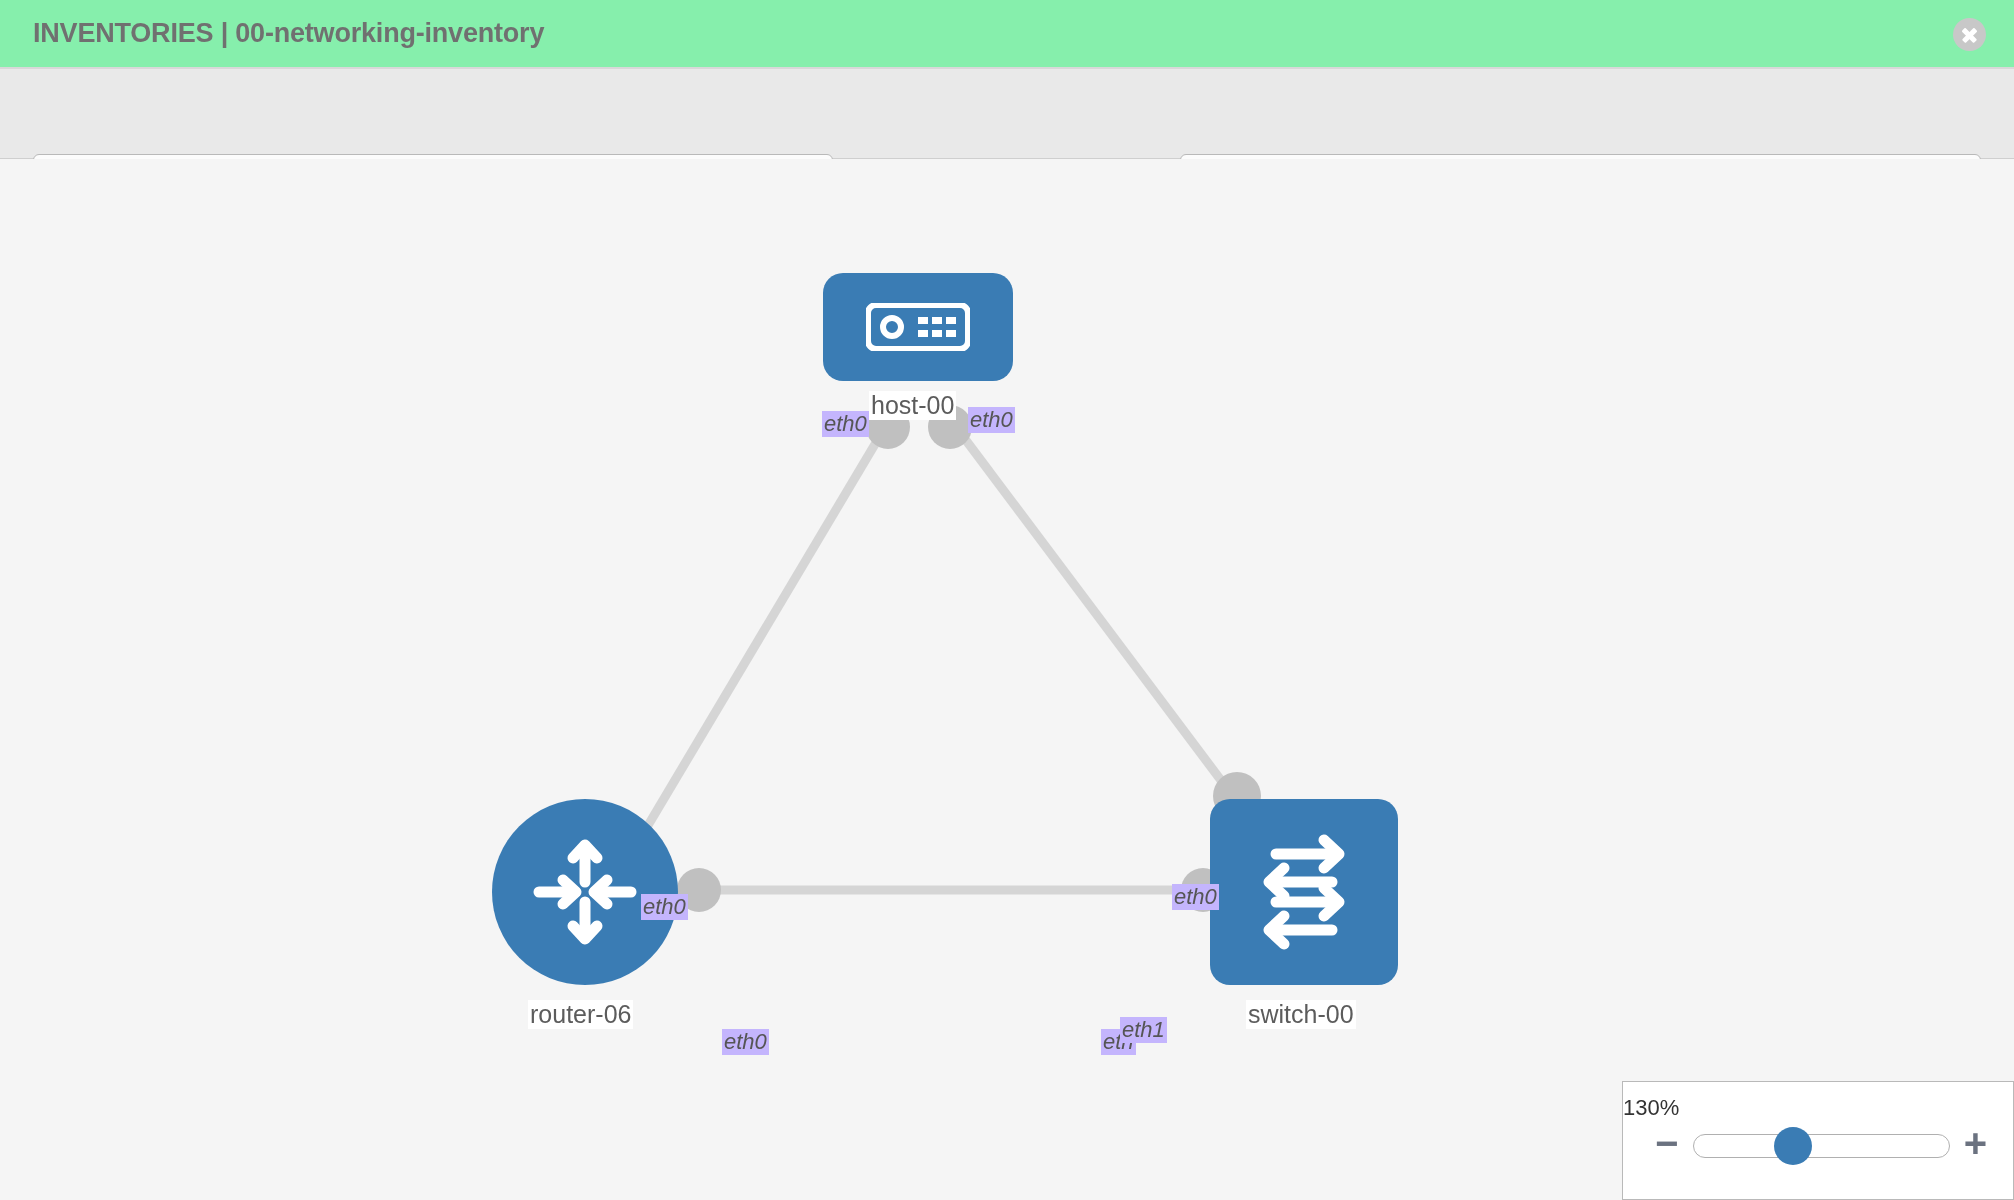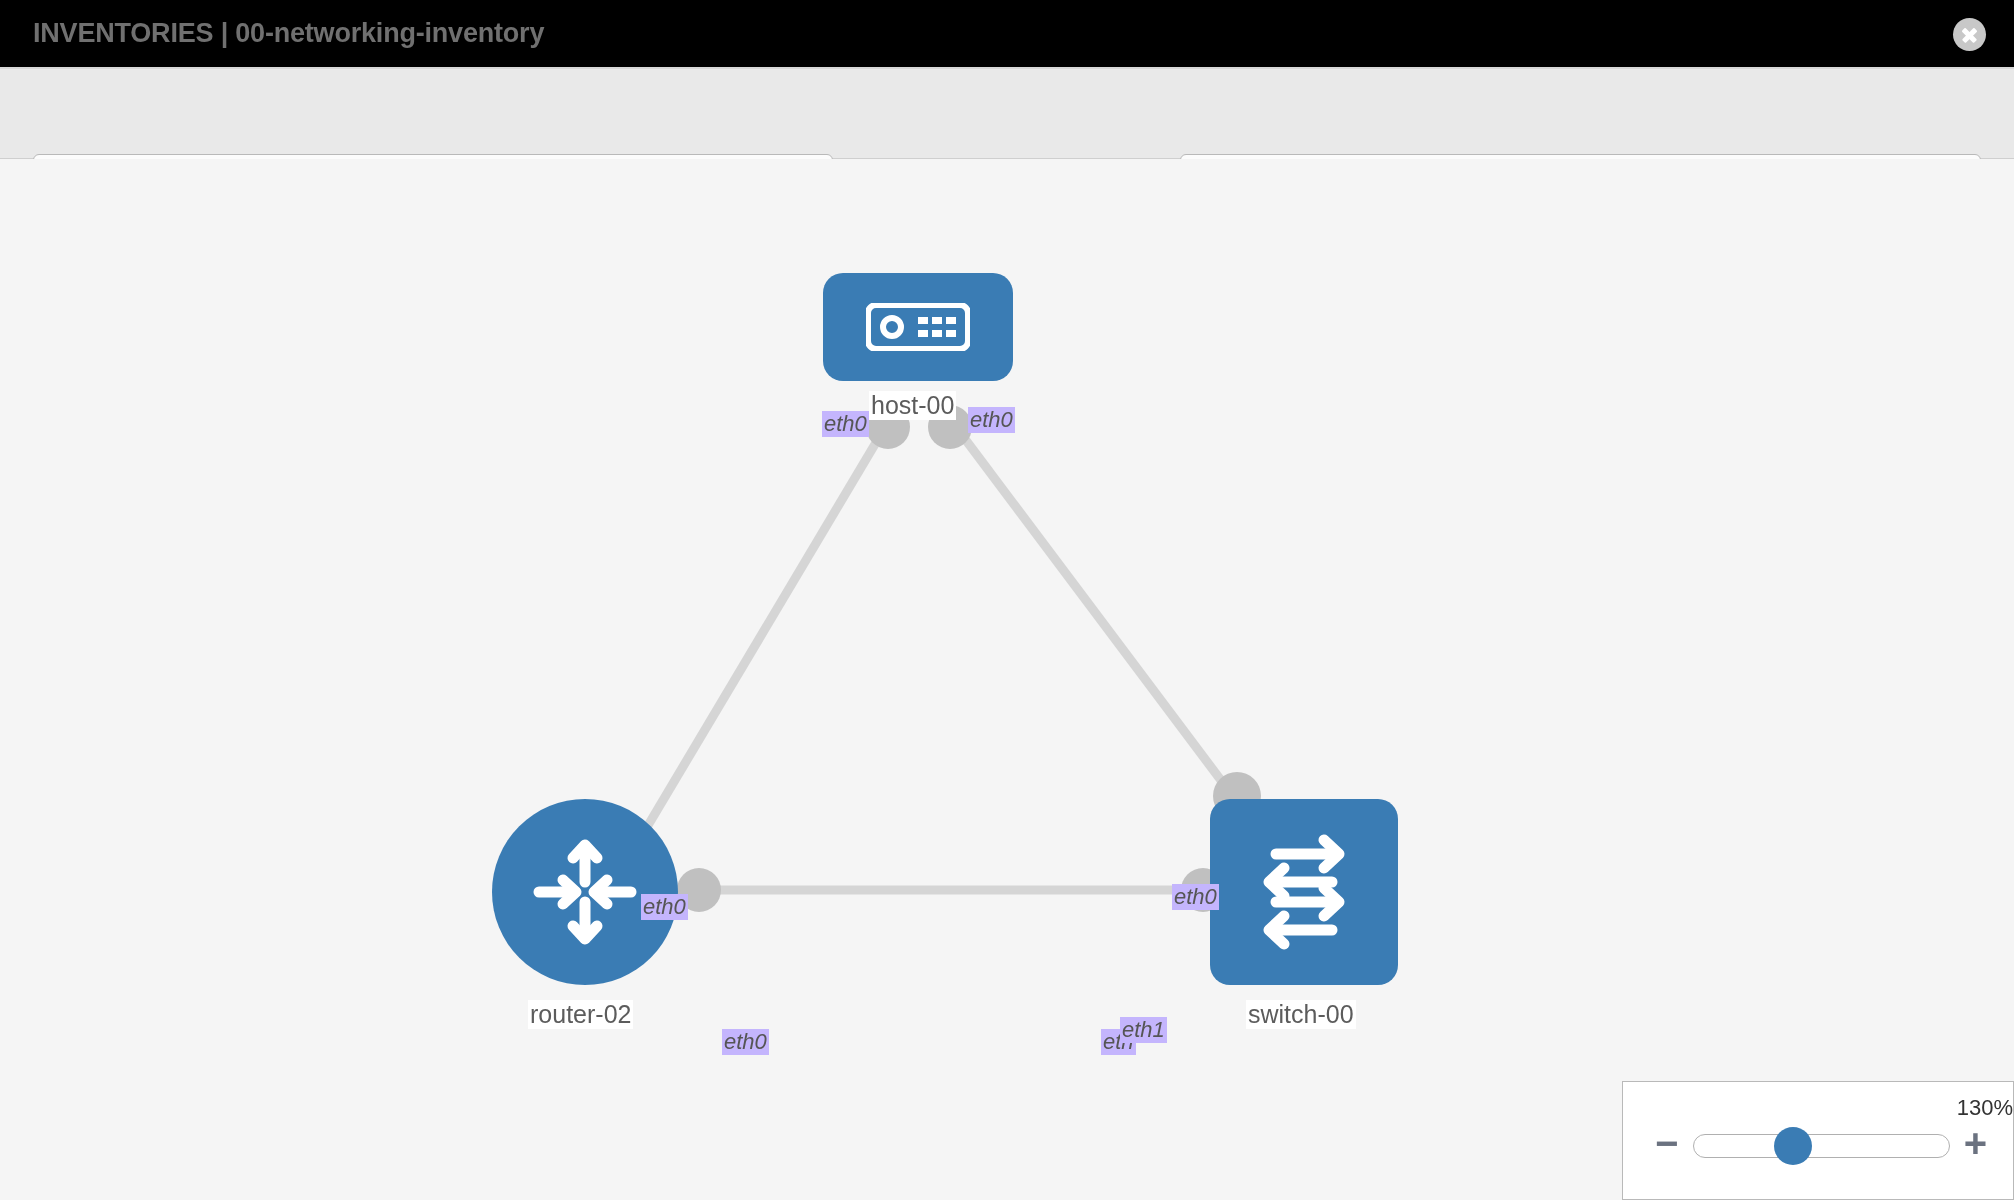--- a/index.html
+++ b/index.html
@@ -18,21 +18,21 @@
     height: 1200px;
     background: #ffffff;
   }
 
   
   .header {
     position: absolute;
     left: 0; top: 0;
     width: 2014px;
     height: 69px;
-    background: #000000;
+    background: #86efac;
     border-bottom: 2px solid #d8d8d8;
     box-sizing: border-box;
   }
   .page-title {
     position: absolute;
     left: 33px;
     top: 18px;
     font-size: 27px;
     font-weight: bold;
     color: #707070;
@@ -165,21 +165,21 @@
     height: 119px;
     background: #ffffff;
     border: 1px solid #b9b9b9;
     box-sizing: border-box;
   }
   .zoom-value {
     position: absolute;
     top: 13px;
     left: 0;
     width: 100%;
-    text-align: right;
+    text-align: left;
     font-size: 22px;
     color: #333333;
   }
   .zoom-minus, .zoom-plus {
     position: absolute;
     top: 44px;
     color: #6b7280;
     font-size: 40px;
     line-height: 34px;
     font-weight: bold;
@@ -294,21 +294,21 @@
             <path d="M46 92 L58 105 L70 92"></path>
 
           <path d="M12 58 H48"></path>
             <path d="M36 46 L49 58 L36 70"></path>
 
           <path d="M104 58 H68"></path>
             <path d="M80 46 L67 58 L80 70"></path>
         </g>
       </svg>
     </div>
-    <div class="node-label" style="left:528px; top:841px;">router-02</div>
+    <div class="node-label" style="left:528px; top:841px;">router-06</div>
     <div class="edge-label" style="left:641px; top:735px;">eth0</div>
     <div class="edge-label" style="left:722px; top:870px;">eth0</div>
 
     <div class="node rounded" style="left:1210px; top:640px; width:188px; height:186px;">
       <svg width="124" height="124" viewBox="0 0 124 124">
         <g stroke="#ffffff" stroke-width="11" stroke-linecap="round" stroke-linejoin="round" fill="none">
           <path d="M34 24 H96"></path>
             <path d="M82 10 L97 24 L82 38"></path>
           <path d="M90 52 H28"></path>
             <path d="M42 38 L27 52 L42 66"></path>

